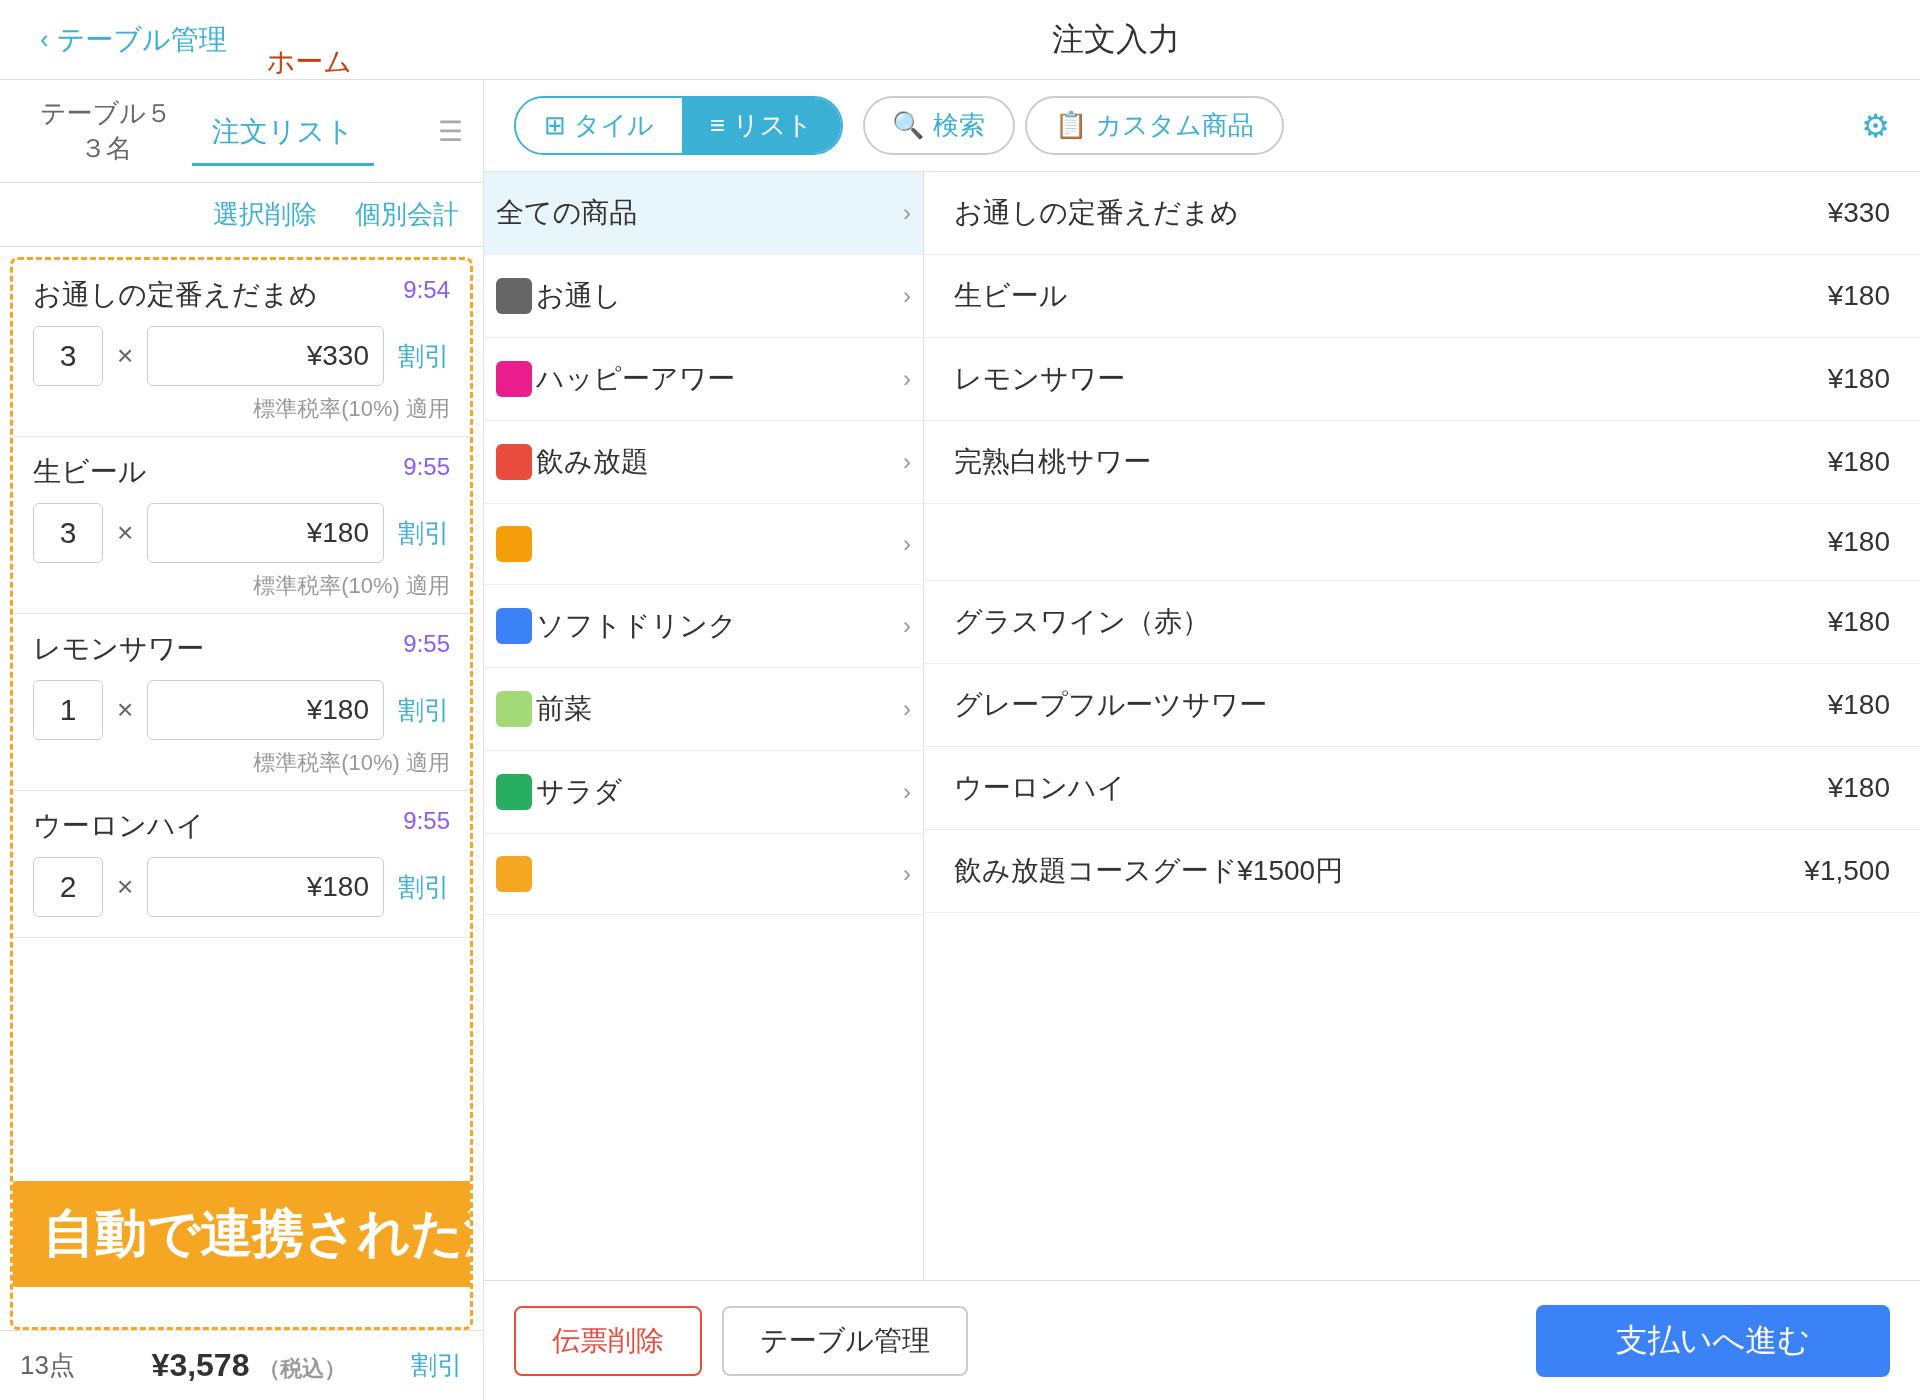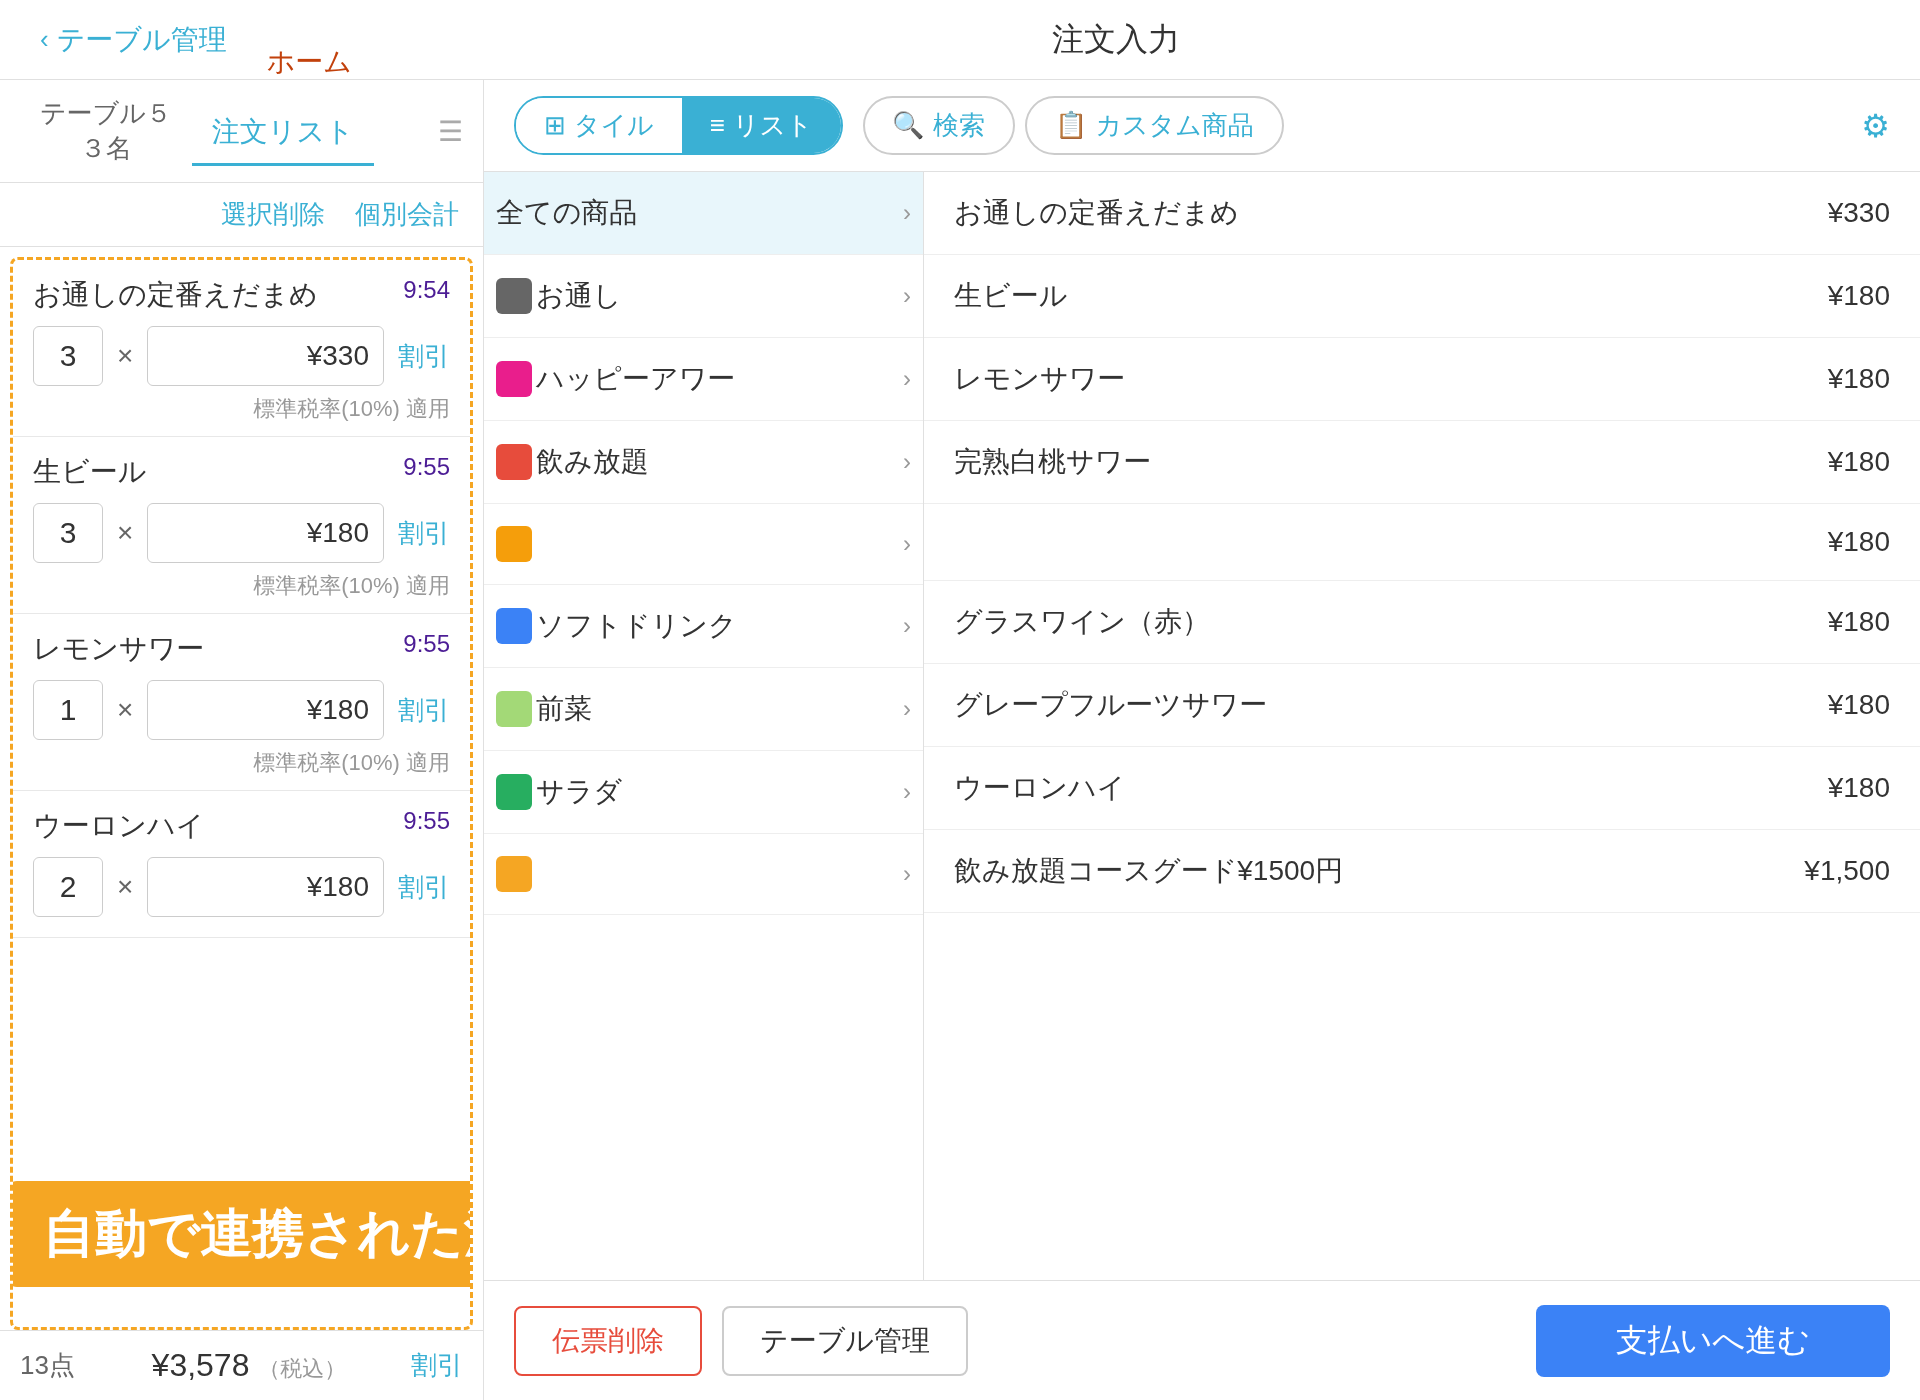--- a/index.html
+++ b/index.html
@@ -101,21 +101,21 @@
       margin-left: auto;
       color: #aaa;
       font-size: 28px;
       padding-bottom: 16px;
       cursor: pointer;
     }
 
     .left-actions {
       display: flex;
       justify-content: flex-end;
-      gap: 30px;
+      gap: 38px;
       padding: 14px 24px;
       border-bottom: 1px solid #e0e0e0;
     }
     .action-link {
       color: #3ab0d4;
       font-size: 26px;
       cursor: pointer;
     }
 
     
@@ -138,21 +138,21 @@
       justify-content: space-between;
       align-items: flex-start;
       margin-bottom: 12px;
     }
     .order-item-name {
       font-size: 28px;
       color: #333;
     }
     .order-item-time {
       font-size: 24px;
-      color: #4c1d95;
+      color: #8b5cf6;
     }
     .order-item-row {
       display: flex;
       align-items: center;
       gap: 14px;
       margin-bottom: 8px;
     }
     .qty-box {
       border: 1px solid #ccc;
       border-radius: 6px;
@@ -201,21 +201,21 @@
       justify-content: space-between;
       background: #fff;
     }
     .footer-count {
       font-size: 26px;
       color: #666;
     }
     .footer-total {
       font-size: 32px;
       color: #333;
-      font-weight: 400;
+      font-weight: 700;
       margin-left: 12px;
     }
     .footer-total .tax-label {
       font-size: 22px;
       color: #999;
     }
     .footer-discount {
       color: #3ab0d4;
       font-size: 26px;
       cursor: pointer;

